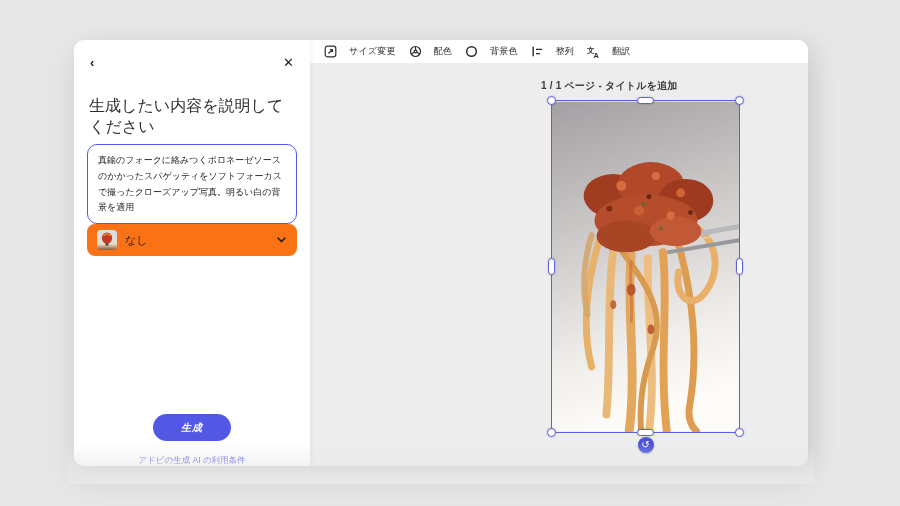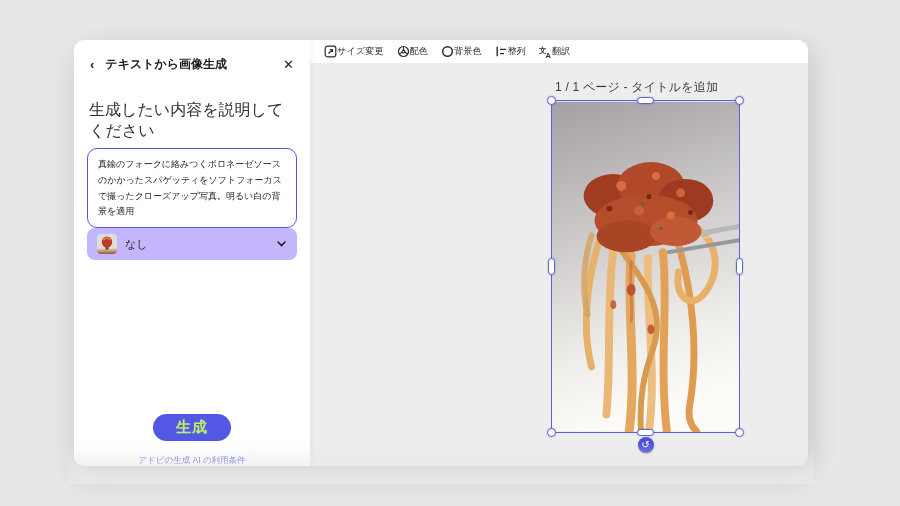--- a/index.html
+++ b/index.html
@@ -15,63 +15,63 @@
     position:absolute; left:74px; top:40px; width:734px; height:426px;
     border-radius:10px; background:#ededee; overflow:hidden;
     box-shadow:0 14px 30px rgba(0,0,0,.10), 10px 0 24px rgba(0,0,0,.05);
   }
   
   .toolbar {
     position:absolute; left:236px; right:0; top:0; height:23px;
     background:#fff; display:flex; align-items:center; gap:13px;
     padding-left:14px; z-index:2;
   }
-  .tool-item { display:flex; align-items:center; gap:0; cursor:pointer; }
+  .tool-item { display:flex; align-items:center; gap:12px; cursor:pointer; }
   .tool-item svg { display:block; }
   .tool-label { font-size:9px; color:#2c2c2c; letter-spacing:.2px; white-space:nowrap; }
   
   .panel {
     position:absolute; left:0; top:0; width:236px; height:100%;
     background:#fff; z-index:5; box-shadow:1px 0 5px rgba(0,0,0,.06);
   }
   .panel-header { display:flex; align-items:center; padding:16px 16px 0 16px; }
   .back-chevron { font-size:13px; font-weight:700; color:#222; cursor:pointer; line-height:1; }
   .panel-title { font-size:12px; font-weight:700; margin-left:11px; color:#1b1b1b; }
   .close-x { margin-left:auto; font-size:13px; color:#222; cursor:pointer; line-height:1; }
   .prompt-label { margin:27px 15px 6px 15px; font-size:16px; color:#2f2f2f; }
   .prompt-area {
     display:block; margin:0 13px; width:210px; height:80px;
     border:1.5px solid #5258e4; border-radius:10px; background:#fff;
     padding:8px 10px; font-family:inherit; font-size:9px; line-height:1.75;
     color:#1f1f1f; resize:none; outline:none; overflow:hidden;
   }
   .ct-label { margin:22px 15px 8px 15px; font-size:10px; color:#2f2f2f; }
   .dropdown {
-    margin:0 13px; width:210px; height:32px; background:#c4b5fd;
+    margin:0 13px; width:210px; height:32px; background:#f97316;
     border-radius:8px; display:flex; align-items:center; gap:8px;
     padding:0 10px; cursor:pointer;
   }
   .dd-thumb { width:20px; height:20px; border-radius:4px; overflow:hidden; flex:0 0 auto; }
   .dd-value { font-size:11px; font-weight:500; color:#1f1f1f; }
   .dd-chevron { margin-left:auto; display:block; }
   .generate-btn {
     position:absolute; left:50%; transform:translateX(-50%); top:374px;
     width:78px; height:27px; border:none; border-radius:14px;
-    background:#5258e4; color:#bef264; font-family:inherit; font-size:15px;
+    background:#5258e4; color:#ffffff; font-family:inherit; font-size:10px;
     font-weight:700; display:flex; align-items:center; justify-content:center;
-    cursor:pointer; letter-spacing:1px;
+    cursor:pointer; letter-spacing:1px;font-style:italic;
   }
   .terms-link {
     position:absolute; top:415px; left:0; width:100%; text-align:center;
     font-size:8.5px; color:#5258e4; text-decoration:none; display:block;
   }
   
   .canvas { position:absolute; left:236px; right:0; top:23px; bottom:0; background:#ededee; }
   .page-label {
-    position:absolute; left:245px; top:16px; font-size:12px; font-weight:400;
+    position:absolute; left:231px; top:16px; font-size:10px; font-weight:700;
     color:#3a3a3a; letter-spacing:.2px; white-space:nowrap;
   }
   .selection {
     position:absolute; left:241px; top:37px; width:189px; height:333px;
     border:1.5px solid #5a5fe0;
   }
   .selection svg.photo { position:absolute; left:0; top:0; width:100%; height:100%; display:block; }
   .handle {
     position:absolute; background:#fff; border:1.5px solid #5a5fe0;
     box-shadow:0 0 2px rgba(0,0,0,.25); z-index:3;
@@ -217,21 +217,20 @@
       <div class="handle h-pill-v h-right"></div>
       <div class="rotate-handle">
         <span>↺</span>
       </div>
     </div>
   </div>
 
   <div class="panel">
     <div class="panel-header">
       <span class="back-chevron">‹</span>
-      <span class="panel-title">テキストから画像生成</span>
       <span class="close-x">✕</span>
     </div>
 
     <div class="prompt-label">生成したい内容を説明してください</div>
     <textarea class="prompt-area" spellcheck="false" style="">真鍮のフォークに絡みつくボロネーゼソースのかかったスパゲッティをソフトフォーカスで撮ったクローズアップ写真。明るい白の背景を適用</textarea>
 
     <div class="dropdown">
       <span class="dd-thumb">
         <svg width="20" height="20" viewBox="0 0 20 20">
           <defs>

